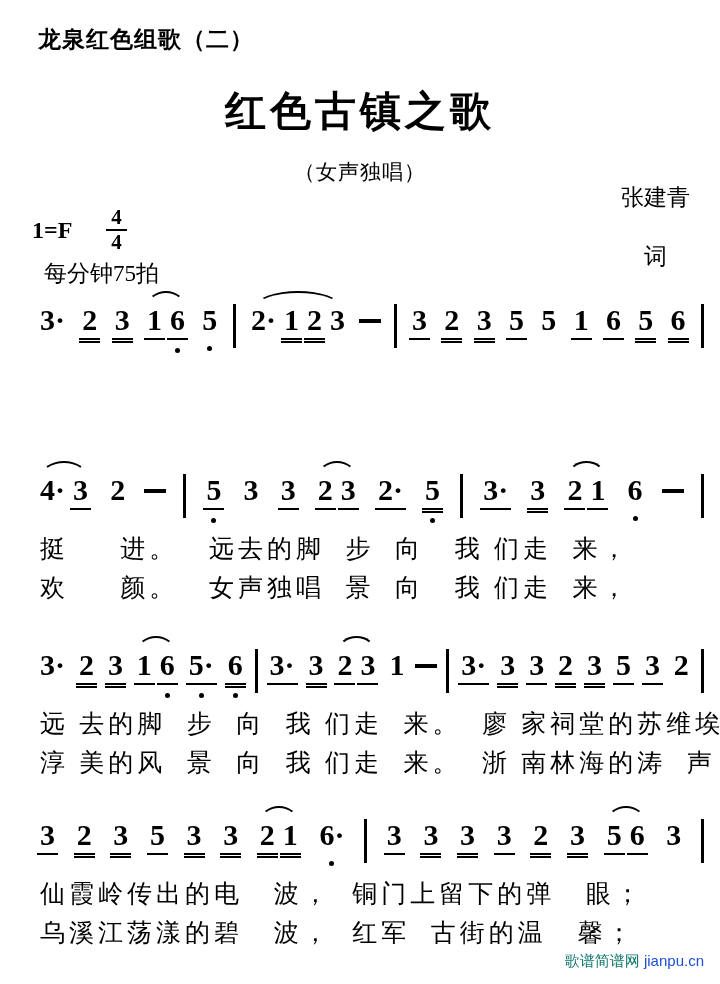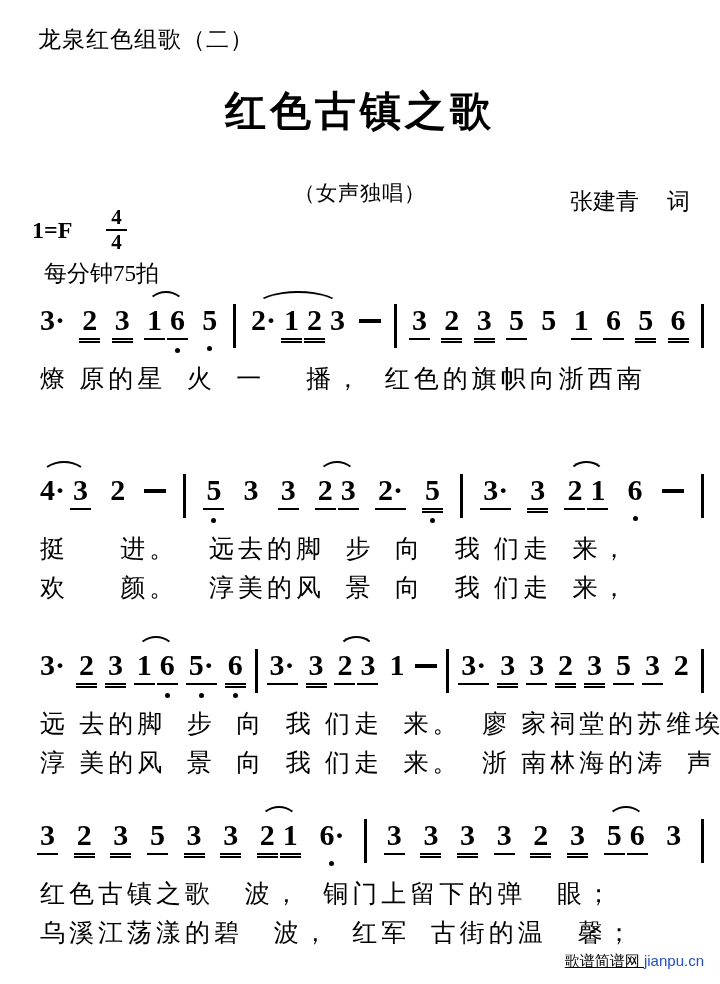--- a/index.html
+++ b/index.html
@@ -3,28 +3,28 @@
 <meta charset="utf-8">
 <style>
   html,body { margin:0; padding:0; }
   body { background:#e8e8e8; }
   .sheet {
     position:relative; width:720px; height:984px; margin:0 auto;
     background:#ffffff; overflow:hidden; color:#000;
     font-family:"Liberation Serif", serif;
   }
   
-  .series { position:absolute; left:38px; top:24px; font-size:23px; font-weight:400;
+  .series { position:absolute; left:38px; top:24px; font-size:23px; font-weight:700;
             letter-spacing:1px; font-family:"Liberation Sans", sans-serif; }
   .title  { position:absolute; left:0; right:0; top:84px; text-align:center;
             font-size:41px; font-weight:700; letter-spacing:4px; }
   .subtitle { position:absolute; left:0; right:0; top:158px; text-align:center;
-            font-size:21px; letter-spacing:1px;margin-top:21px; }
+            font-size:21px; letter-spacing:1px; }
   .credits { position:absolute; right:30px; top:182px; text-align:right; font-size:23px; }
-  .credit-row { display:flex; justify-content:flex-start; gap:28px; height:38px; align-items:center; }
+  .credit-row { display:flex; justify-content:flex-start; gap:28px; height:38px; align-items:center;flex-direction:column; }
   
   .keysig { position:absolute; left:32px; top:206px; display:flex; align-items:center;
             font-size:24px; font-weight:700; }
   .ts { display:inline-flex; flex-direction:column; align-items:center;
         margin-left:34px; font-size:21px; line-height:23px; font-weight:700; }
   .ts .tstop { border-bottom:2.5px solid #000; padding:0 5px; }
   .tempo { position:absolute; left:44px; top:258px; font-size:23px; }
   
   .score-line { position:absolute; left:36px; right:14px; }
   .notes-row { display:flex; justify-content:space-between; align-items:flex-start;
@@ -42,21 +42,21 @@
   .slur { display:inline-flex; position:relative; }
   .slur::before { content:""; position:absolute; top:-13px; left:9%; right:9%; height:13px;
                   border:2.5px solid transparent; border-top-color:#000; border-bottom:none;
                   border-radius:50% / 100% 100% 0 0; }
   .lyric { white-space:pre; font-size:25px; letter-spacing:4px; line-height:39px;
            margin-left:4px; }
   .lyric.first { margin-top:6px; }
   
   .watermark { position:absolute; right:16px; top:952px; font-size:15px;
                font-family:"Liberation Sans", sans-serif; }
-  .wm-site { color:#000000;text-decoration:underline; }
+  .wm-site { color:#0f766e; }
   .wm-url  { color:#1d4ed8; }
 </style>
 </head>
 <body>
 
 <div class="sheet">
 
   <div class="series">龙泉红色组歌（二）</div>
   <div class="title">红色古镇之歌</div>
   <div class="subtitle">（女声独唱）</div>
@@ -165,21 +165,20 @@
         <div class="tok u2">
           <div class="num">5</div>
           <div class="od"></div>
         </div>
         <div class="tok u2">
           <div class="num">6</div>
           <div class="od"></div>
         </div>
         <div class="tok bar"></div>
       </div>
-    <div class="lyric first">燎 原的星  火  一    播，  红色的旗帜向浙西南</div>
   </div>
 
   <div class="score-line" style="top:458px">
     <div class="notes-row">
         <div class="slur">
           <div class="tok">
             <div class="num">4·</div>
             <div class="od"></div>
           </div>
           <div class="tok u1">
@@ -255,21 +254,21 @@
             <div class="odot"></div>
           </div>
         </div>
         <div class="tok">
           <div class="dashline"></div>
           <div class="od"></div>
         </div>
         <div class="tok bar"></div>
       </div>
     <div class="lyric first">挺     进。   远去的脚  步  向   我 们走  来，</div>
-    <div class="lyric">欢     颜。   淳美的风  景  向   我 们走  来，</div>
+    <div class="lyric">欢     颜。   女声独唱  景  向   我 们走  来，</div>
   </div>
 
   <div class="score-line" style="top:633px">
     <div class="notes-row">
         <div class="tok">
           <div class="num">3·</div>
           <div class="od"></div>
         </div>
         <div class="tok u2">
           <div class="num">2</div>
@@ -445,21 +444,21 @@
             <div class="num">6</div>
             <div class="od"></div>
           </div>
         </div>
         <div class="tok">
           <div class="num">3</div>
           <div class="od"></div>
         </div>
         <div class="tok bar"></div>
       </div>
-    <div class="lyric first">红色古镇之歌   波，  铜门上留下的弹   眼；</div>
+    <div class="lyric first">仙霞岭传出的电   波，  铜门上留下的弹   眼；</div>
     <div class="lyric">乌溪江荡漾的碧   波，  红军  古街的温   馨；</div>
   </div>
 
   <div class="watermark">
     <span class="wm-site">歌谱简谱网 </span><span class="wm-url">jianpu.cn</span>
   </div>
 
 </div>
 
 </body></html>

